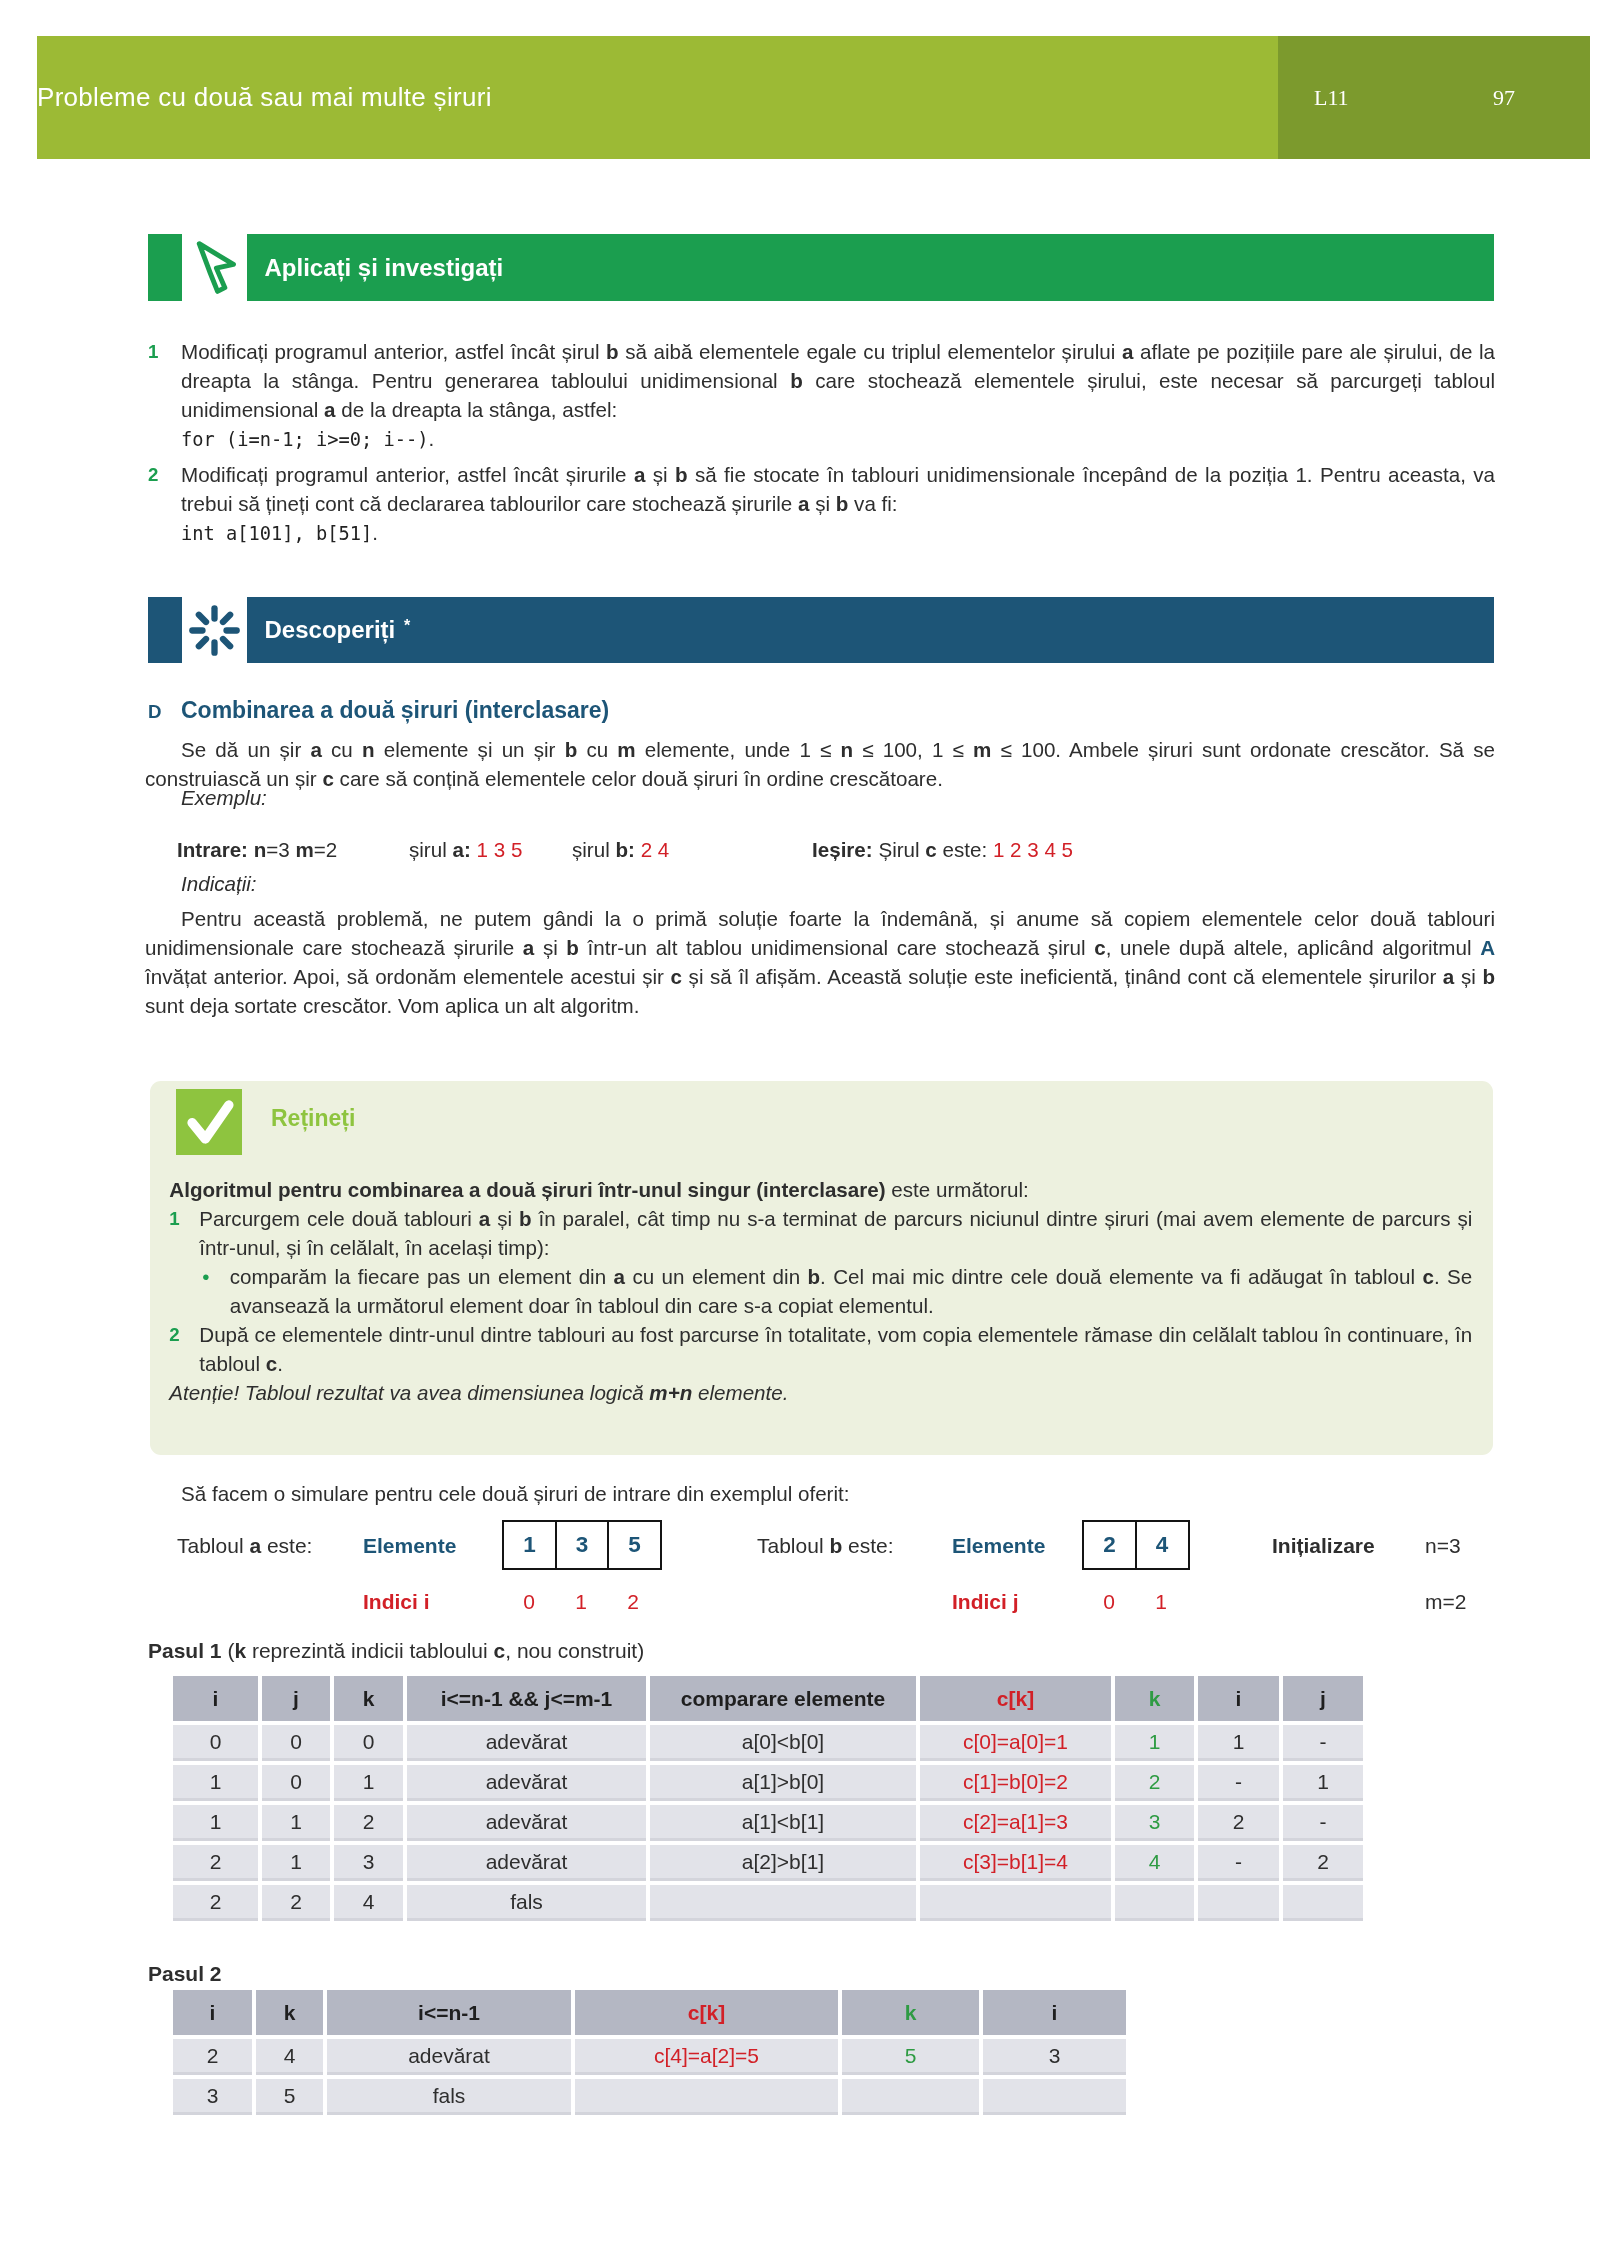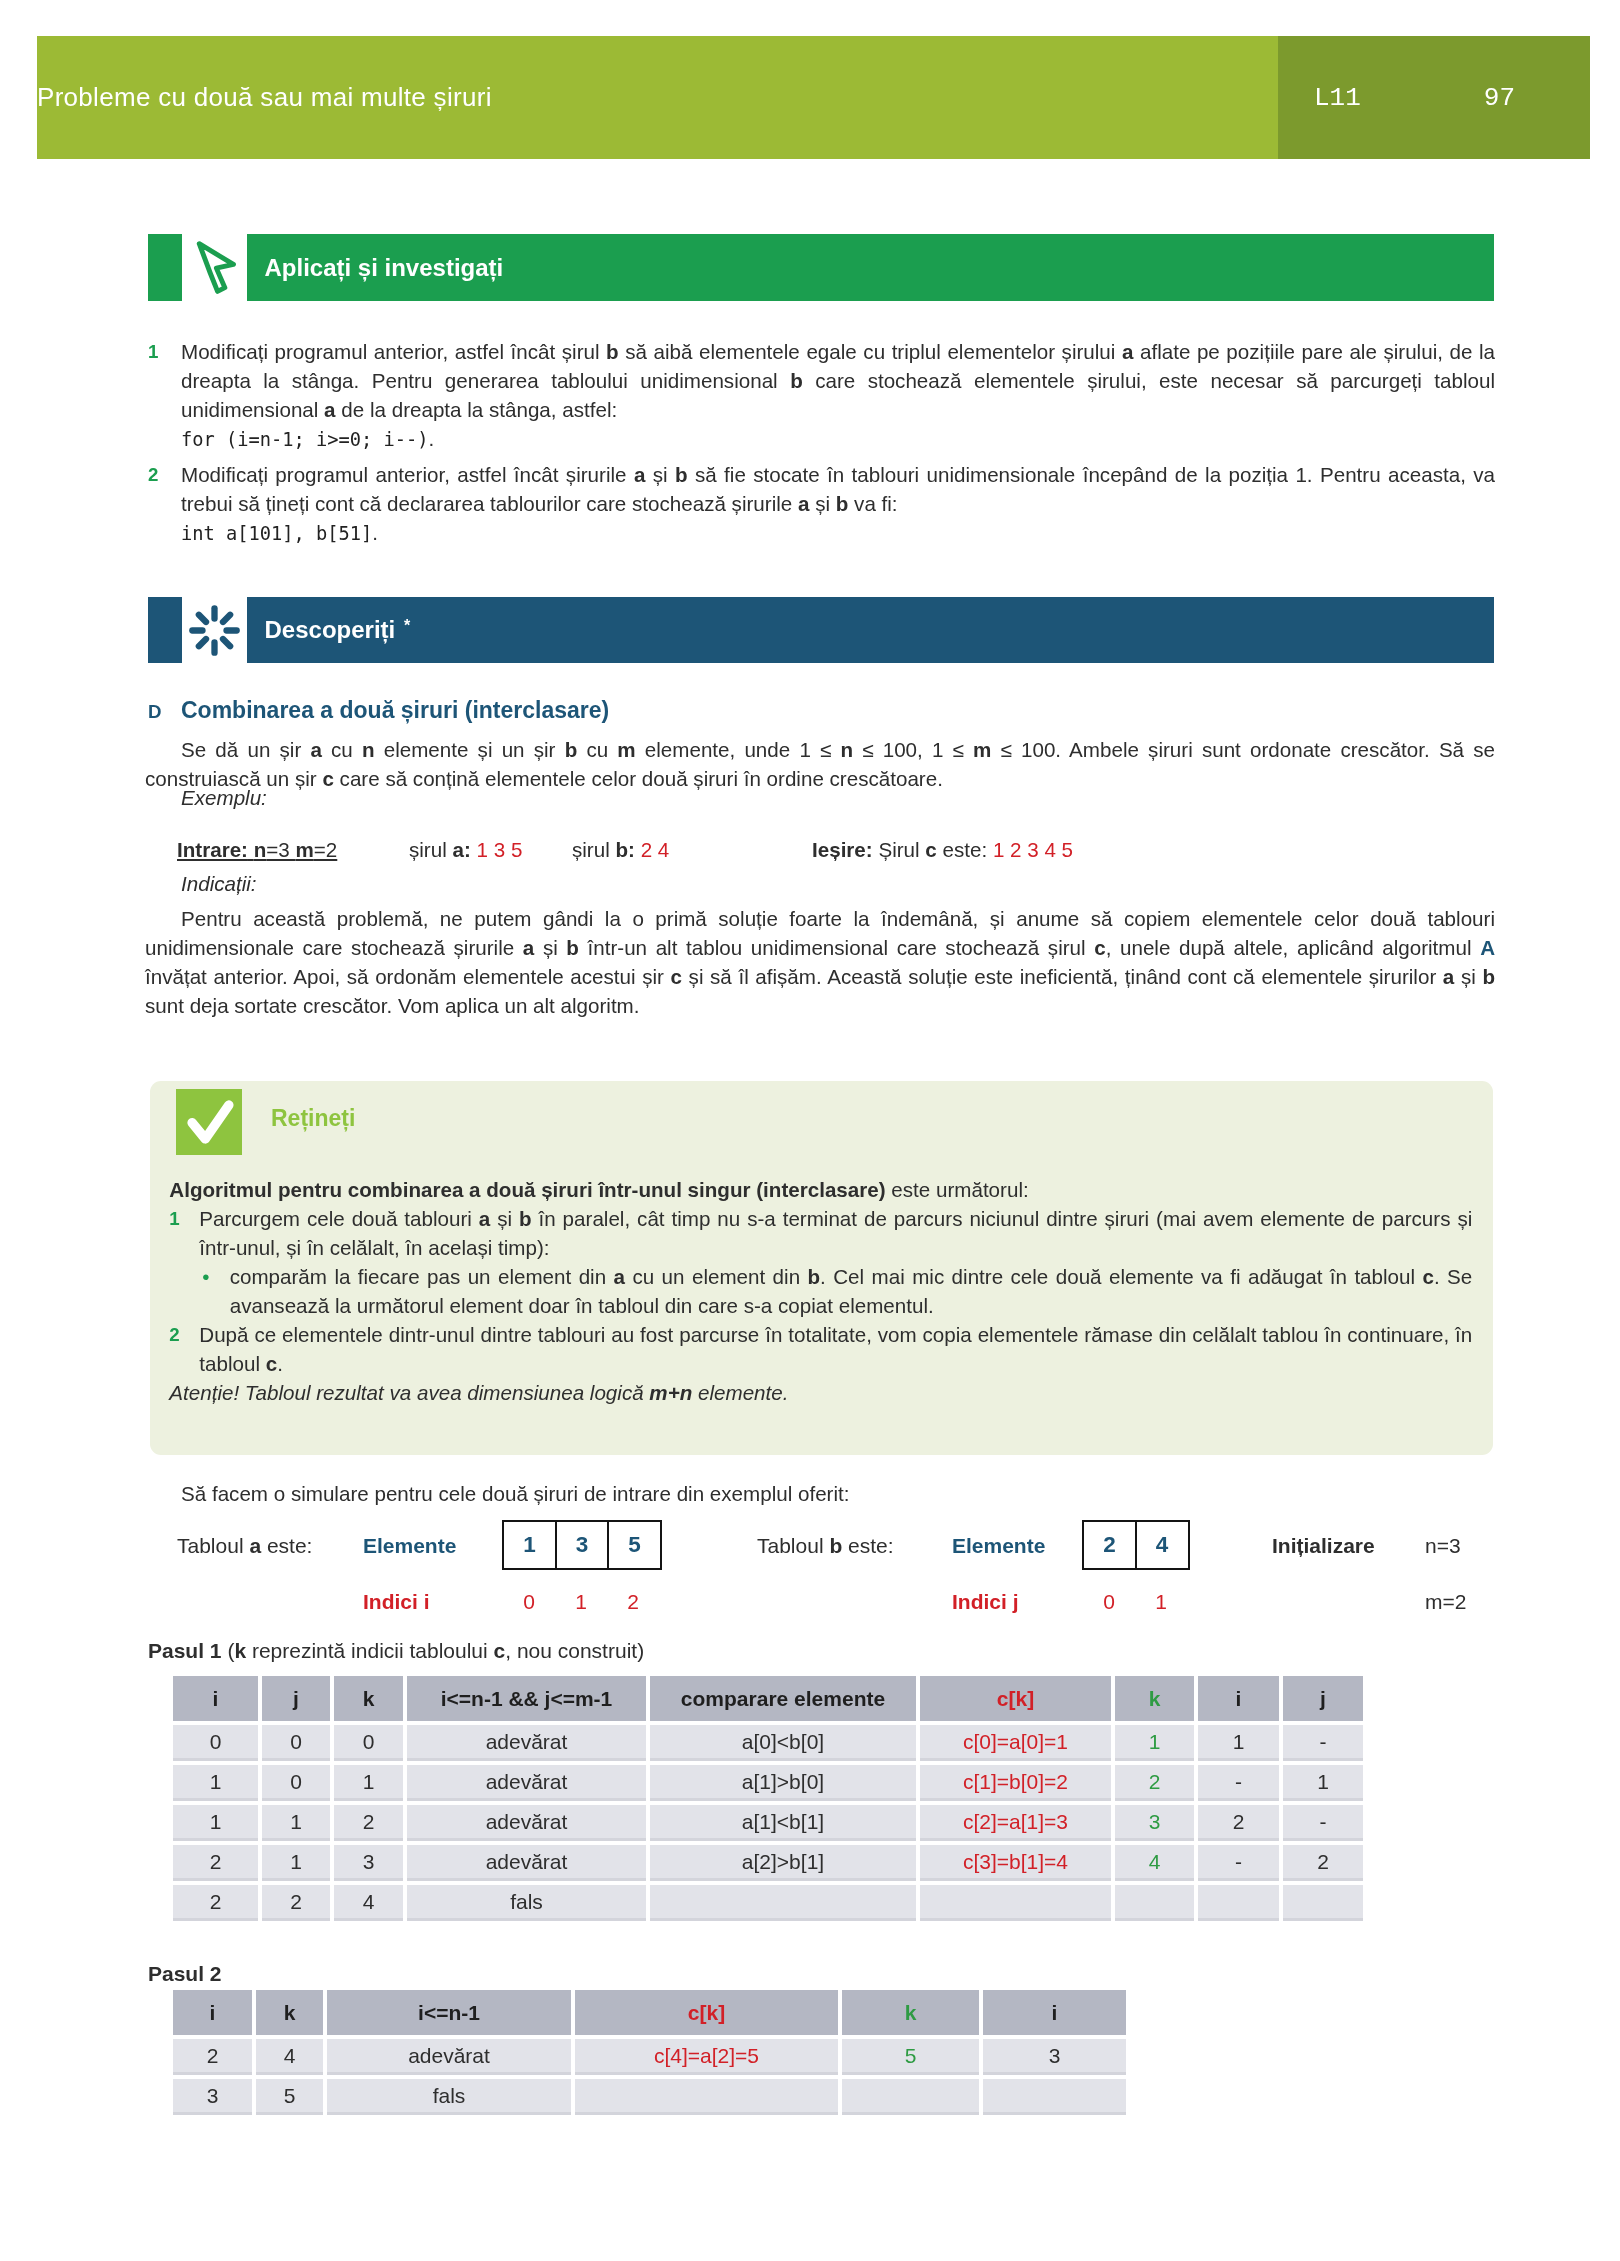--- a/index.html
+++ b/index.html
@@ -7,21 +7,21 @@
   body { font-family:"Liberation Sans", sans-serif; color:#2e2e2e; }
   .page { position:relative; width:1620px; height:2261px; background:#fff; overflow:hidden; }
   .abs { position:absolute; }
 
   
   .pagehead { background:#9cba35; display:flex; align-items:center; }
   .pagehead-title { color:#fff; font-size:26px; letter-spacing:0.3px; }
   .pagehead-right { position:absolute; left:1241px; top:0; width:312px; height:100%;
                     background:#7c9a2d; display:flex; align-items:center;
                     justify-content:space-between; padding:0 75px 0 36px; }
-  .pagehead-right span { color:#fff; font-size:26px; font-family:Liberation Mono, monospace; }
+  .pagehead-right span { color:#fff; font-size:22px; font-family:Liberation Serif, serif; }
 
   
   .banner-row { display:flex; align-items:stretch; }
   .strip { width:34px; }
   .iconbox { width:65px; display:flex; align-items:center; justify-content:center; background:#fff; }
   .banner { flex:1; display:flex; align-items:center; padding-left:17.5px;
             color:#fff; font-size:24px; font-weight:bold; }
   .bg-g { background:#1b9e4f; }
   .bg-b { background:#1d5577; }
   .banner sup { font-size:16px; margin-left:8.7px; transform:translateY(-3.7px); }
@@ -132,21 +132,21 @@
   <div class="secd abs" style="left:148px; top:697px; width:1347px;">
     <span class="dm">D</span>
     <span class="dt">Combinarea a două șiruri (interclasare)</span>
   </div>
 
   <p class="para abs" style="left:145px; top:735px; width:1350px; margin:0;">Se dă un șir <b>a</b> cu <b>n</b> elemente și un șir <b>b</b> cu <b>m</b> elemente, unde 1 ≤ <b>n</b> ≤ 100, 1 ≤ <b>m</b> ≤ 100. Ambele șiruri sunt ordonate crescător. Să se construiască un șir <b>c</b> care să conțină elementele celor două șiruri în ordine crescătoare.</p>
 
   <div class="italic abs" style="left:181px; top:786px;">Exemplu:</div>
 
   <div class="abs" style="left:177px; top:838px; width:1318px; height:29px;">
-    <span class="seg" style="left:0;text-decoration:underline;"><b>Intrare:</b> <b>n</b>=3 <b>m</b>=2</span>
+    <span class="seg" style="left:0;"><b>Intrare:</b> <b>n</b>=3 <b>m</b>=2</span>
     <span class="seg" style="left:232px;">șirul <b>a:</b> <span class="c-red">1 3 5</span></span>
     <span class="seg" style="left:395px;">șirul <b>b:</b> <span class="c-red">2 4</span></span>
     <span class="seg" style="left:635px;text-align:center;"><b>Ieșire:</b> Șirul <b>c</b> este: <span class="c-red">1 2 3 4 5</span></span>
   </div>
 
   <div class="italic abs" style="left:181px; top:872px;">Indicații:</div>
 
   <p class="para abs" style="left:145px; top:904px; width:1350px; margin:0;">Pentru această problemă, ne putem gândi la o primă soluție foarte la îndemână, și anume să copiem elementele celor două tablouri unidimensionale care stochează șirurile <b>a</b> și <b>b</b> într-un alt tablou unidimensional care stochează șirul <b>c</b>, unele după altele, aplicând algoritmul <span class="c-blue">A</span> învățat anterior. Apoi, să ordonăm elementele acestui șir <b>c</b> și să îl afișăm. Această soluție este ineficientă, ținând cont că elementele șirurilor <b>a</b> și <b>b</b> sunt deja sortate crescător. Vom aplica un alt algoritm.</p>
 
   <section class="retbox abs" style="left:150px; top:1081px; width:1343px; height:374px;">

